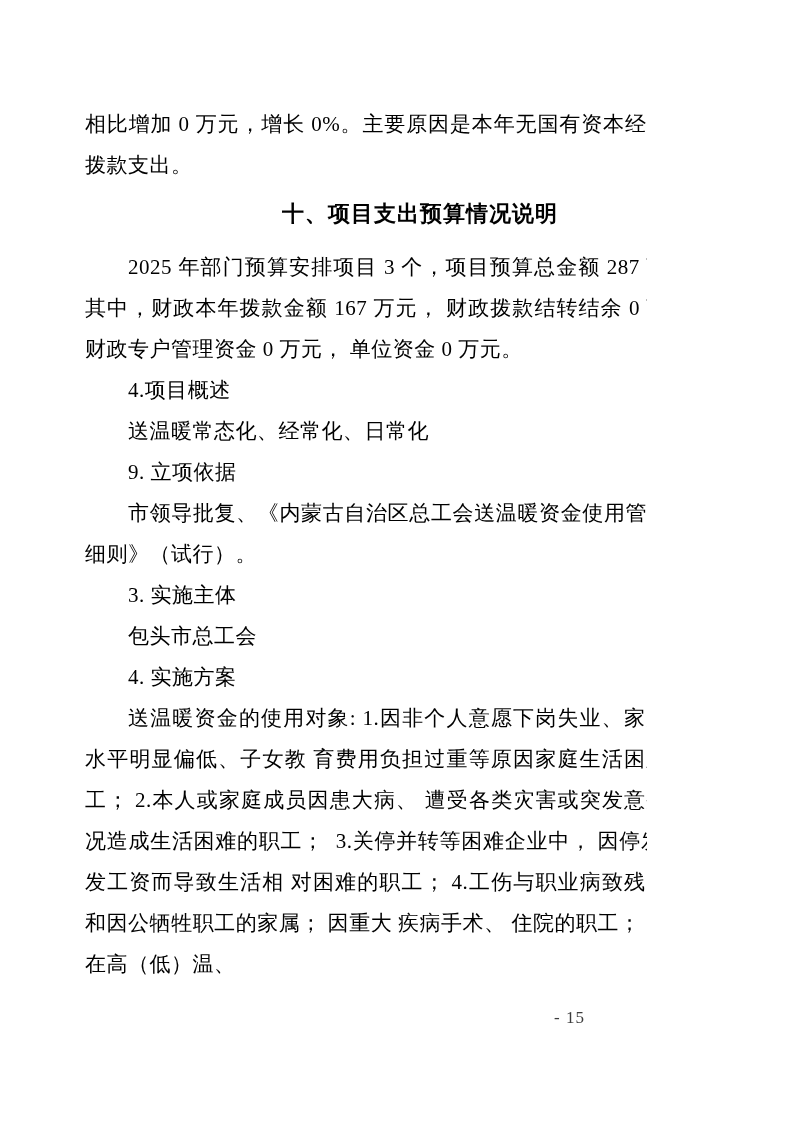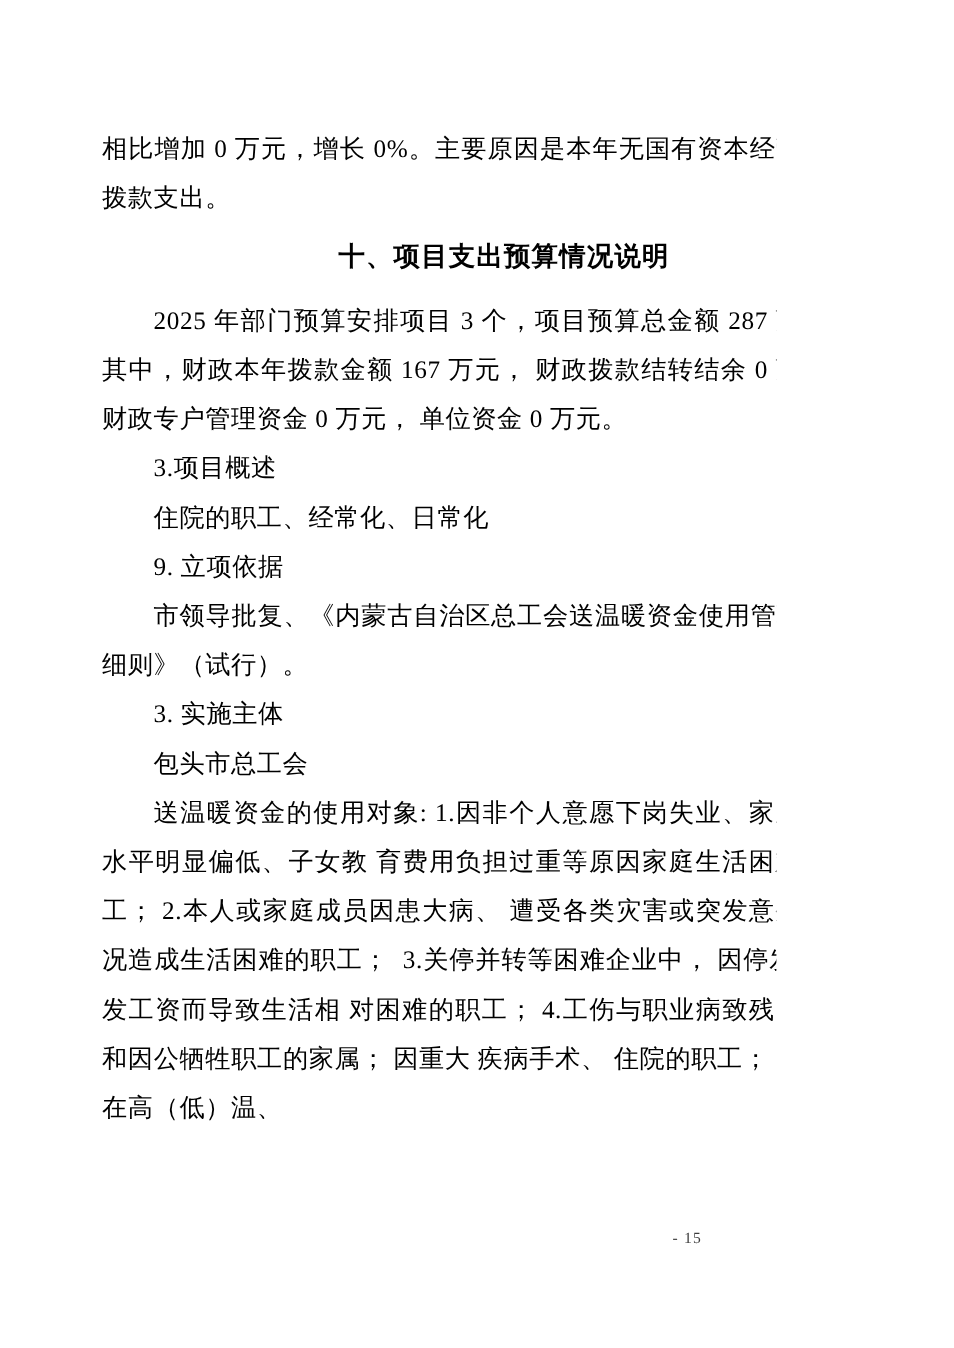--- a/index.html
+++ b/index.html
@@ -39,37 +39,37 @@
     font-size: 22px;
     text-align: center;
     margin-top: 7px;
     margin-bottom: 13px;
     letter-spacing: 1px;
   }
   .footer-pagenum {
     position: absolute;
     top: 1008px;
     right: 62px;
-    font-size: 13px;
+    font-size: 17px;
     color: #3c3c3c;
     font-family: "Liberation Serif", "DejaVu Serif", serif;
     letter-spacing: 1px;
-    margin-top: 16px;
   }
 </style>
 </head>
 <body>
 
 <div class="page">
   <div class="content">
     <p class="para">相比增加 0 万元，增长 0%。主要原因是本年无国有资本经营预算拨款支出。</p>
     <p class="para heading indent">十、项目支出预算情况说明</p>
     <p class="para indent">2025 年部门预算安排项目 3 个，项目预算总金额 287 万元。其中，财政本年拨款金额 167 万元， 财政拨款结转结余 0 万元， 财政专户管理资金 0 万元， 单位资金 0 万元。</p>
-    <p class="para indent">3.项目概述</p>
-    <p class="para indent">住院的职工、经常化、日常化</p>
+    <p class="para indent">4.项目概述</p>
+    <p class="para indent">送温暖常态化、经常化、日常化</p>
     <p class="para indent">9. 立项依据</p>
     <p class="para indent">市领导批复、《内蒙古自治区总工会送温暖资金使用管理实施细则》（试行）。</p>
     <p class="para indent">3. 实施主体</p>
     <p class="para indent">包头市总工会</p>
+    <p class="para indent">4. 实施方案</p>
     <p class="para indent">送温暖资金的使用对象: 1.因非个人意愿下岗失业、家庭收入水平明显偏低、子女教 育费用负担过重等原因家庭生活困难的职工； 2.本人或家庭成员因患大病、 遭受各类灾害或突发意外等情 况造成生活困难的职工；  3.关停并转等困难企业中， 因停发、 减发工资而导致生活相 对困难的职工； 4.工伤与职业病致残的职工和因公牺牲职工的家属； 因重大 疾病手术、 住院的职工；  5.长期在高（低）温、</p>
   </div>
   <div class="footer-pagenum">- 15</div>
 </div>
 
 </body></html>

